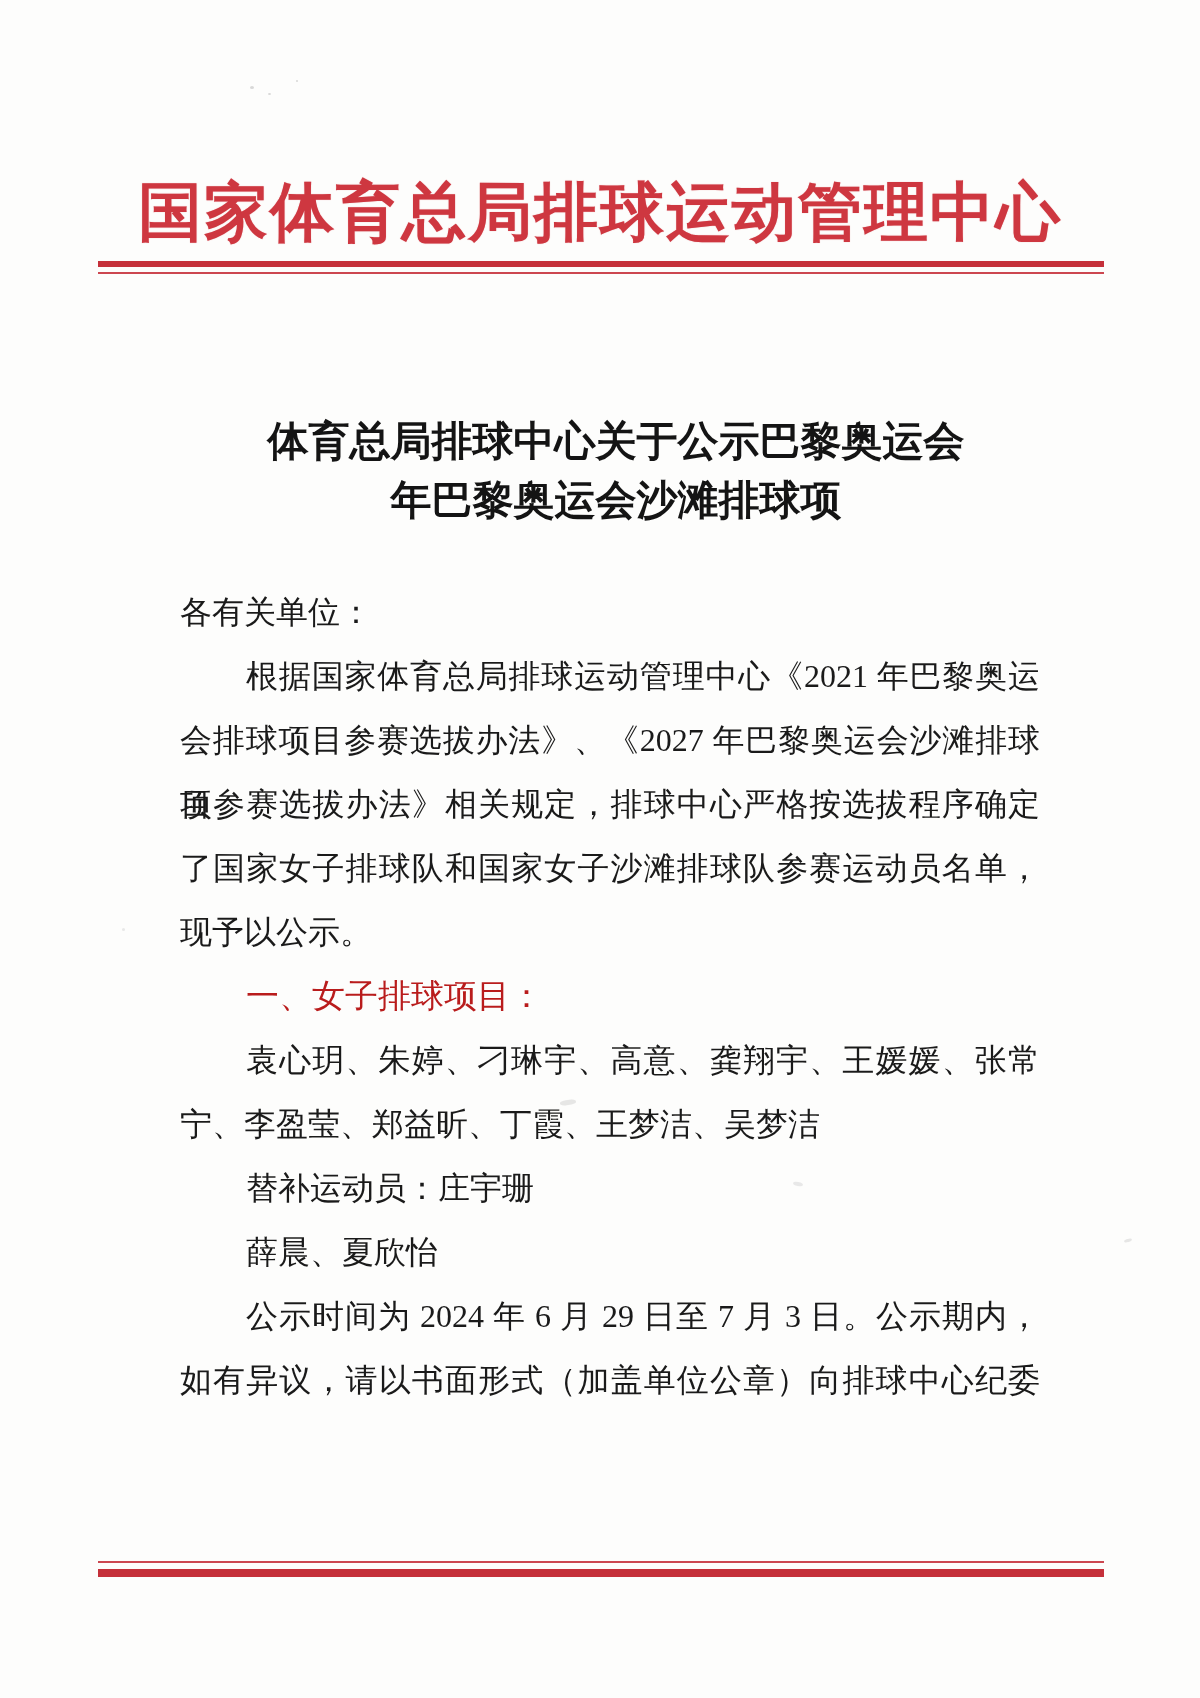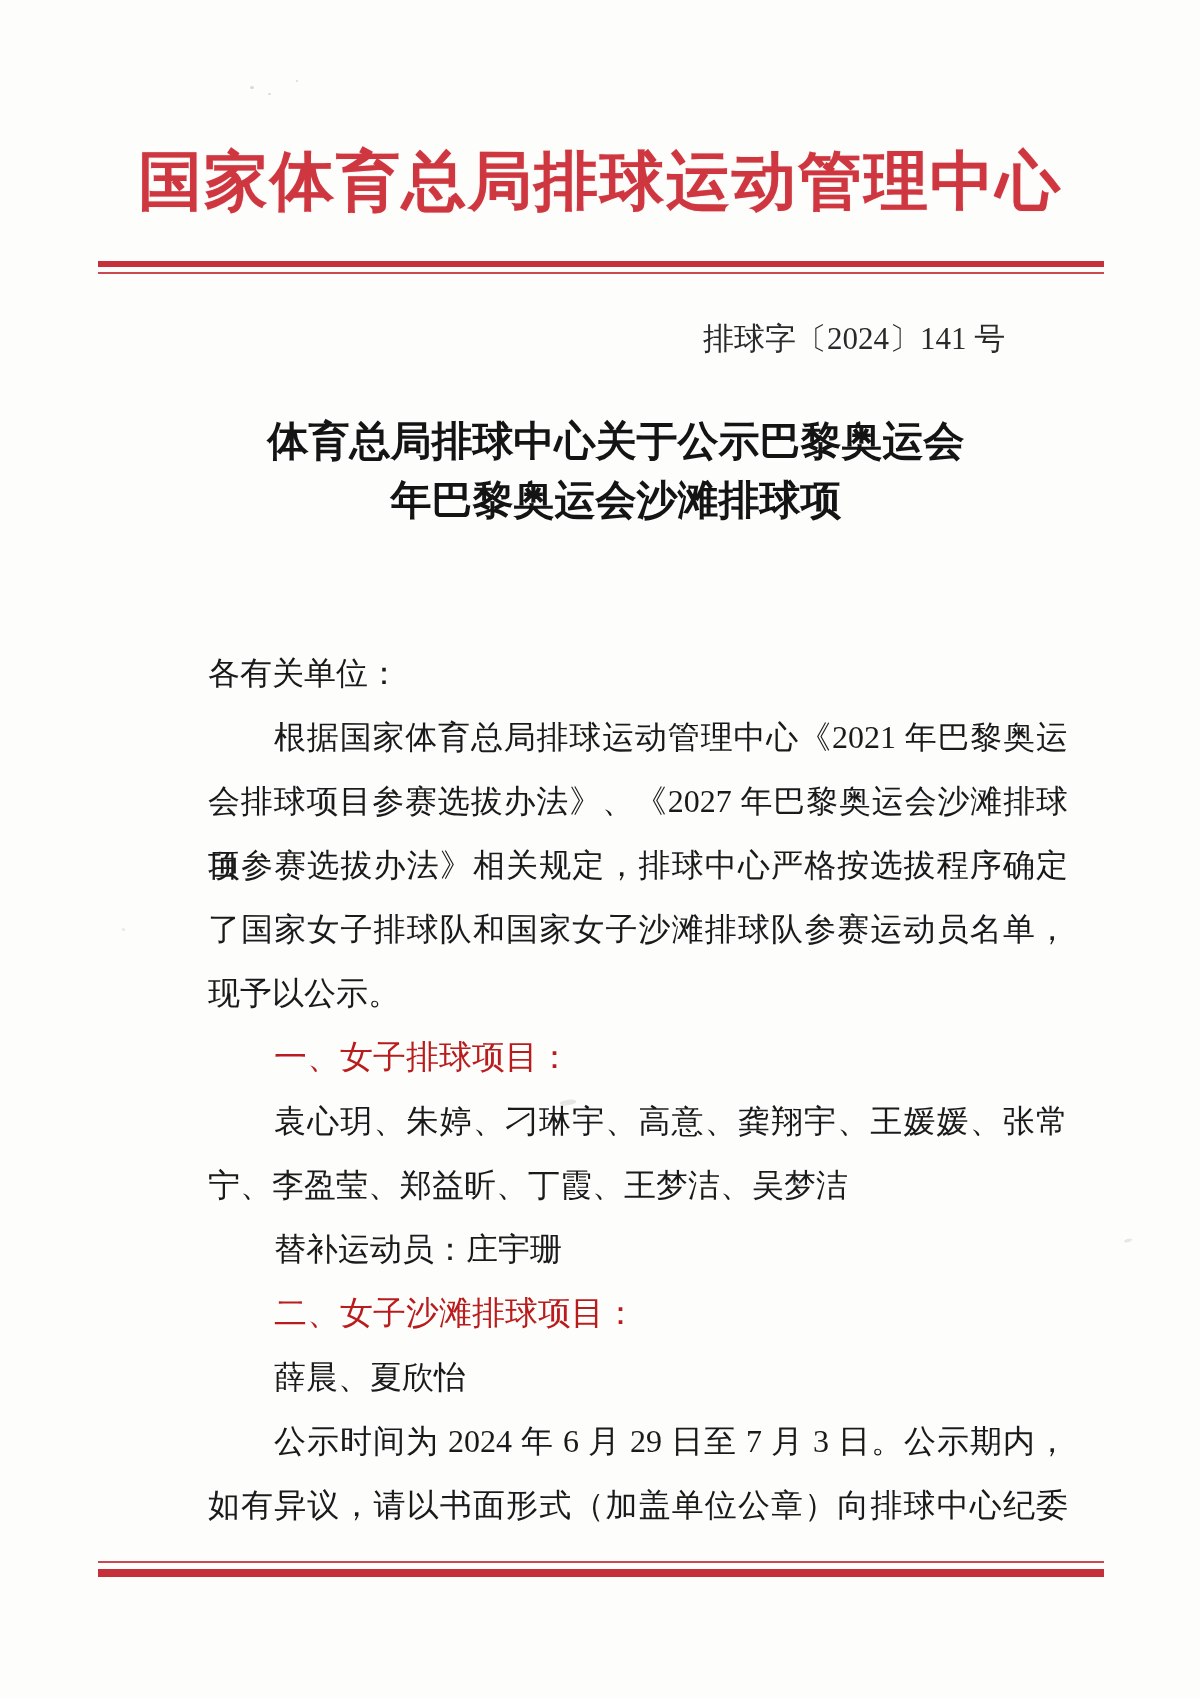--- a/index.html
+++ b/index.html
@@ -12,21 +12,21 @@
     width: 1200px;
     height: 1698px;
     background: #fdfdfc;
     overflow: hidden;
     font-family: "Liberation Serif", "DejaVu Serif", serif;
     color: #1c1c1c;
   }
   
   .letterhead {
     position: absolute;
-    top: 132px;
+    top: 163px;
     left: 0;
     width: 100%;
     text-align: center;
     font-family: "Liberation Serif", "DejaVu Serif", serif;
     font-weight: 700;
     font-size: 64px;
     line-height: 100px;
     letter-spacing: 2px;
     color: #ce3740;
     text-shadow: 0 0 1px rgba(206,55,64,.45);
@@ -62,26 +62,25 @@
     font-family: Liberation Sans, sans-serif;
     font-weight: 700;
     font-size: 41px;
     line-height: 59px;
     color: #141414;
     padding-left: 16px;
   }
   
   .body-lines {
     position: absolute;
-    top: 641px;
+    top: 580px;
     left: 180px;
     width: 860px;
     font-size: 32px;
     color: #1a1a1a;
-    margin-left: 28px;
   }
   .line {
     height: 64px;
     line-height: 64px;
     white-space: nowrap;
   }
   .line.ind { padding-left: 66px; }
   .line.jst {
     white-space: normal;
     text-align: justify;
@@ -104,39 +103,37 @@
 </head>
 <body>
 
 <div class="page">
 
   <div class="letterhead">国家体育总局排球运动管理中心</div>
 
   <div class="rule rule-top-thick"></div>
   <div class="rule rule-top-thin"></div>
 
-  <div class="doc-number">排球字〔2024〕141 号</div>
 
   <div class="doc-title">
     <div>体育总局排球中心关于公示巴黎奥运会</div>
     <div>年巴黎奥运会沙滩排球项</div>
   </div>
 
   <div class="body-lines">
       <div class="line">各有关单位：</div>
       <div class="line ind jst">根据国家体育总局排球运动管理中心《2021 年巴黎奥运</div>
       <div class="line jst">会排球项目参赛选拔办法》、《2027 年巴黎奥运会沙滩排球项</div>
       <div class="line jst">目参赛选拔办法》相关规定，排球中心严格按选拔程序确定</div>
       <div class="line jst">了国家女子排球队和国家女子沙滩排球队参赛运动员名单，</div>
       <div class="line">现予以公示。</div>
       <div class="line ind hd">一、女子排球项目：</div>
       <div class="line ind jst">袁心玥、朱婷、刁琳宇、高意、龚翔宇、王媛媛、张常</div>
       <div class="line">宁、李盈莹、郑益昕、丁霞、王梦洁、吴梦洁</div>
       <div class="line ind">替补运动员：庄宇珊</div>
-      <div class="line ind hd">二、女子沙滩排球项目：</div>
       <div class="line ind">薛晨、夏欣怡</div>
       <div class="line ind jst">公示时间为 2024 年 6 月 29 日至 7 月 3 日。公示期内，</div>
       <div class="line jst">如有异议，请以书面形式（加盖单位公章）向排球中心纪委</div>
     </div>
 
   <div class="rule rule-bot-thin"></div>
   <div class="rule rule-bot-thick"></div>
 
   <div class="speck" style="top:86px;  left:250px; width:4px;  height:3px;"></div>
   <div class="speck" style="top:93px;  left:268px; width:3px;  height:2px;"></div>

